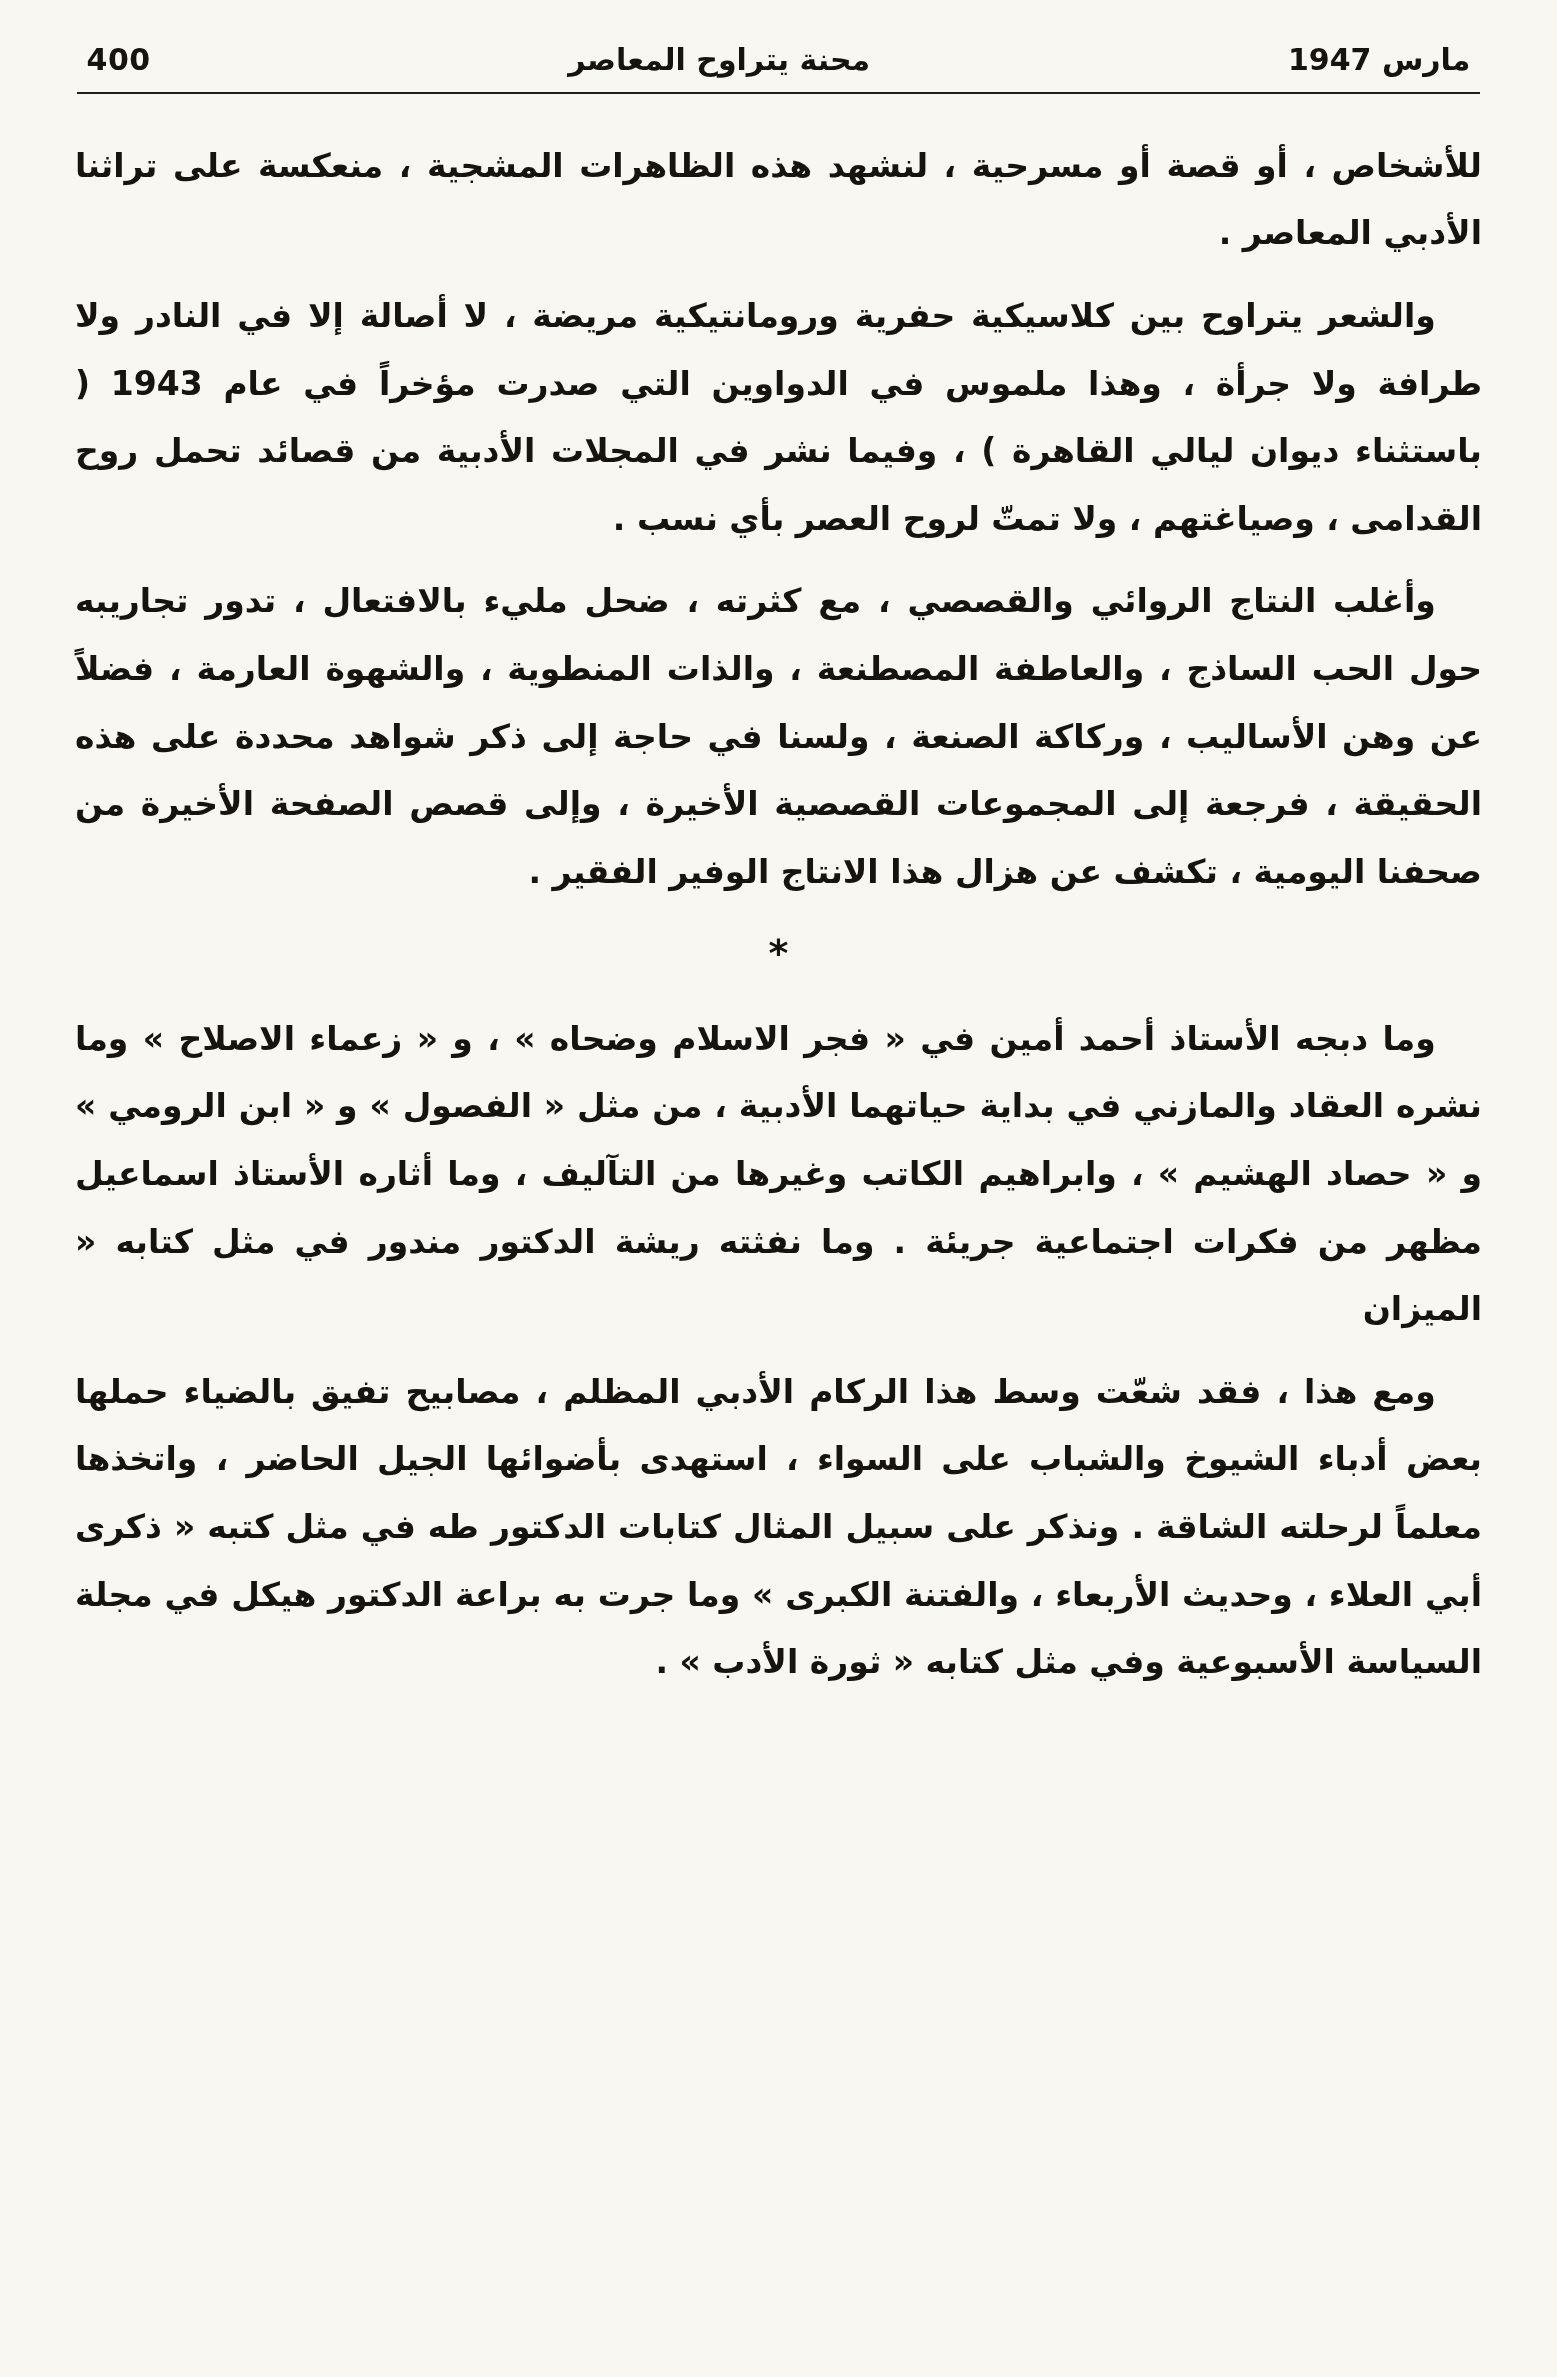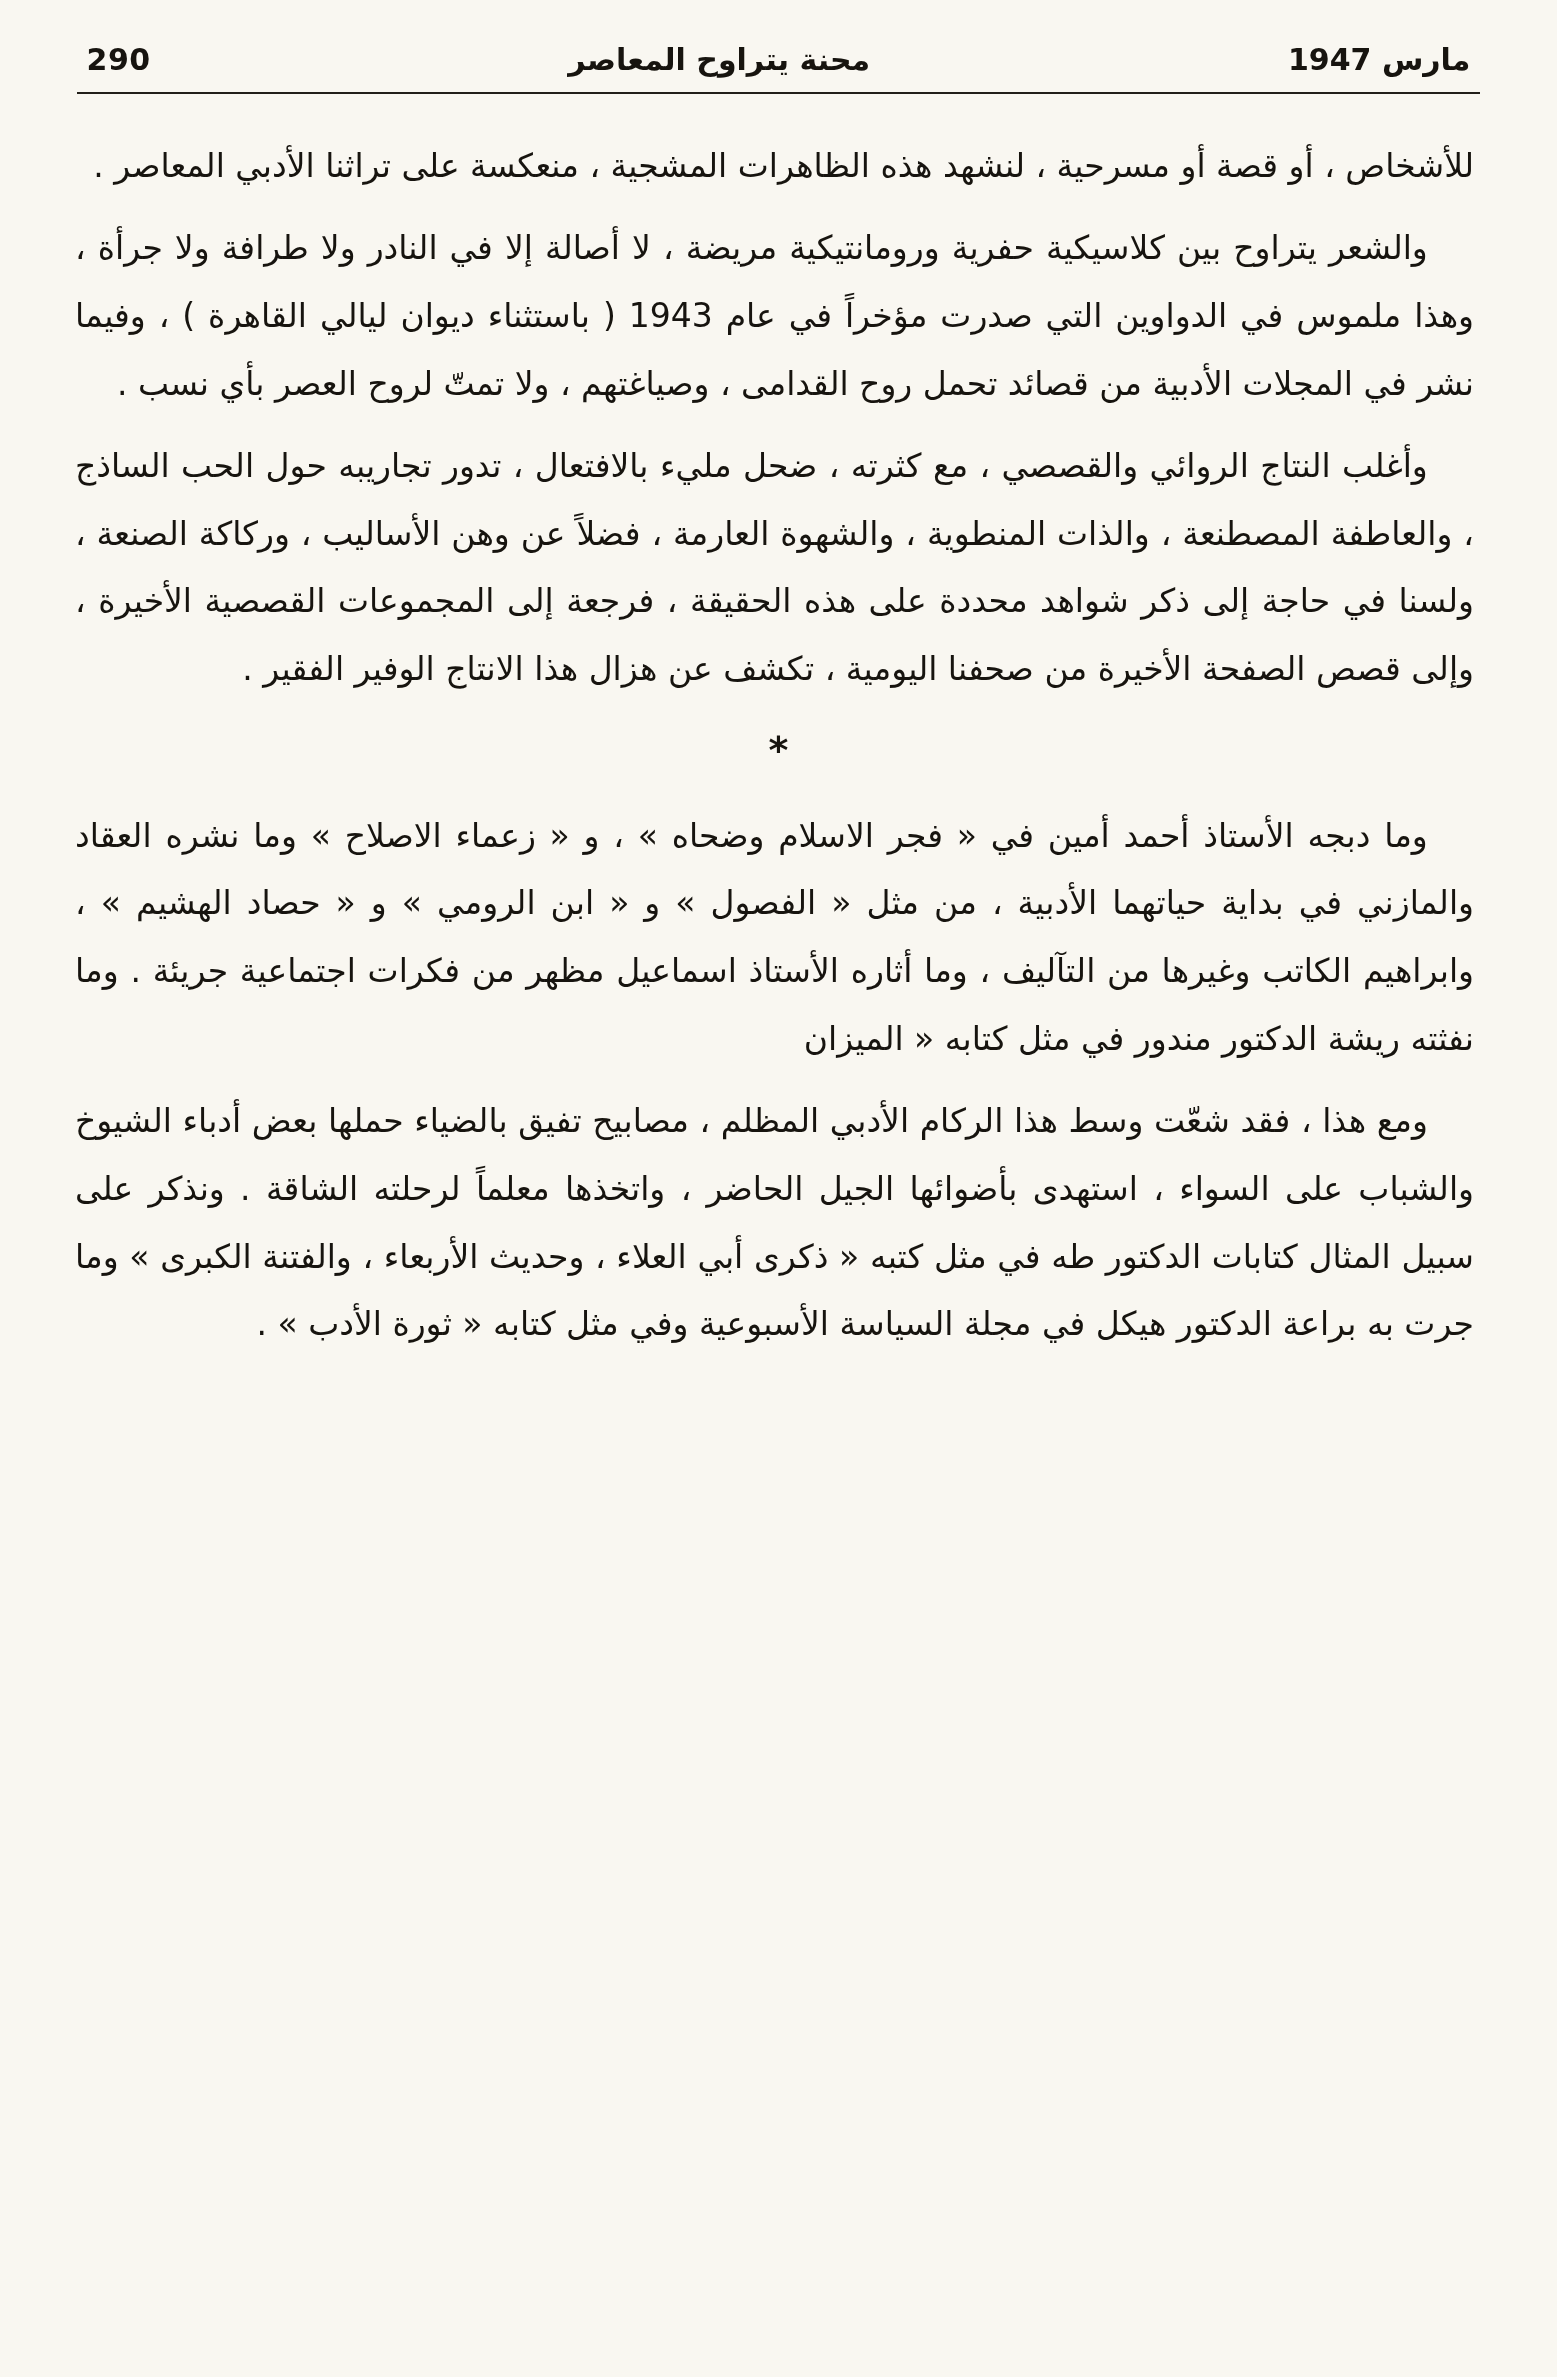--- a/index.html
+++ b/index.html
@@ -37,42 +37,43 @@
   }
   .hdr-item { white-space: nowrap; }
   .hdr-title { font-weight: bold; }
   
   .article-body {
     font-size: 33px;
     line-height: 2.05;
     text-align: justify;
   }
   .article-body p {
-    margin: 0 8px 15px 0;
+    margin: 0 0 15px 0;
+    font-weight: bold;
   }
   .article-body p.indent {
     text-indent: 1.4em;
   }
   .section-separator {
     text-align: center;
     font-size: 38px;
     line-height: 1;
     margin: 28px 0 33px 0;
     font-weight: bold;
   }
 </style>
 </head>
 <body>
 
 <div class="page">
 
   <div class="page-header">
     <span class="hdr-item">مارس 1947</span>
     <span class="hdr-item hdr-title">محنة يتراوح المعاصر</span>
-    <span class="hdr-item">290</span>
+    <span class="hdr-item">400</span>
   </div>
 
   <div class="header-rule"></div>
 
   <div class="article-body">
     <p>للأشخاص ، أو قصة أو مسرحية ، لنشهد هذه الظاهرات المشجية ، منعكسة على تراثنا الأدبي المعاصر .</p>
     <p class="indent">والشعر يتراوح بين كلاسيكية حفرية ورومانتيكية مريضة ، لا أصالة إلا في النادر ولا طرافة ولا جرأة ، وهذا ملموس في الدواوين التي صدرت مؤخراً في عام 1943 ( باستثناء ديوان ليالي القاهرة ) ، وفيما نشر في المجلات الأدبية من قصائد تحمل روح القدامى ، وصياغتهم ، ولا تمتّ لروح العصر بأي نسب .</p>
     <p class="indent">وأغلب النتاج الروائي والقصصي ، مع كثرته ، ضحل مليء بالافتعال ، تدور تجاريبه حول الحب الساذج ، والعاطفة المصطنعة ، والذات المنطوية ، والشهوة العارمة ، فضلاً عن وهن الأساليب ، وركاكة الصنعة ، ولسنا في حاجة إلى ذكر شواهد محددة على هذه الحقيقة ، فرجعة إلى المجموعات القصصية الأخيرة ، وإلى قصص الصفحة الأخيرة من صحفنا اليومية ، تكشف عن هزال هذا الانتاج الوفير الفقير .</p>
 
     <div class="section-separator">*</div>

